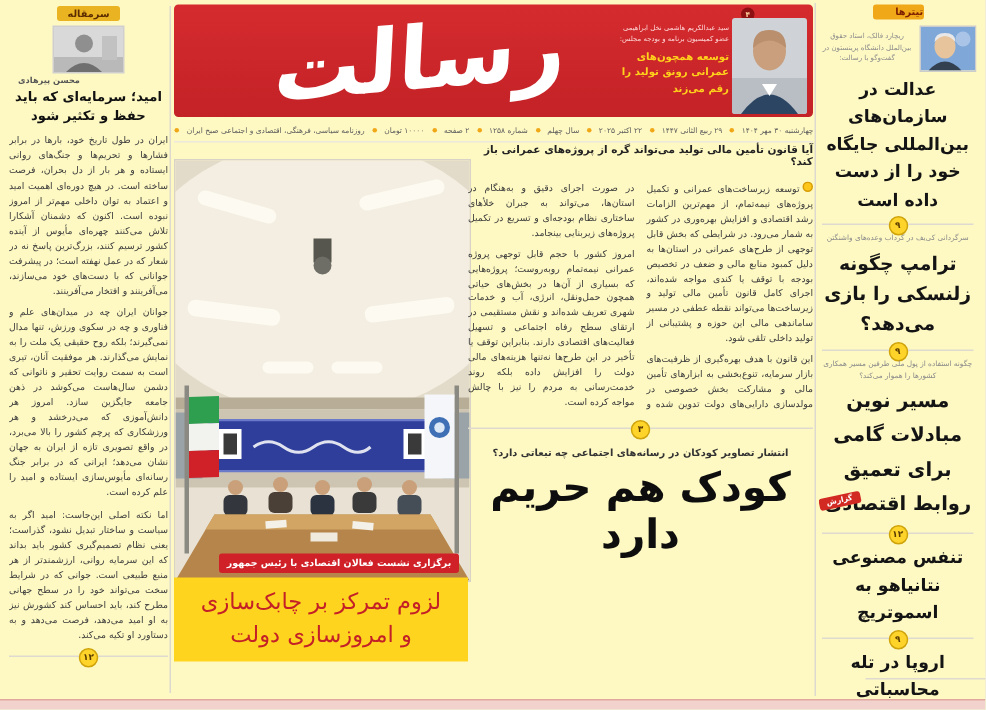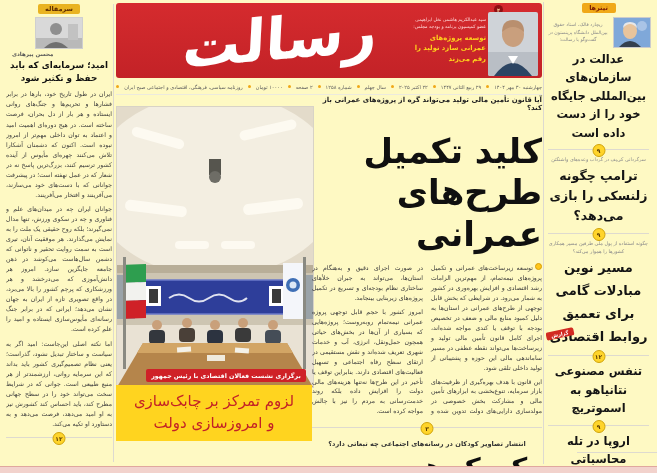--- a/index.html
+++ b/index.html
@@ -49,35 +49,35 @@
   #photo-kicker{left:146px;top:369px;width:160px;height:13px;background:#cf2127;color:#fff;
     font-size:6.3px;font-weight:bold;display:flex;align-items:center;justify-content:center;
     border-radius:2px;z-index:3;}
   #photo-head{left:116px;top:385px;width:196px;height:56px;background:#ffd41f;display:flex;
     align-items:center;justify-content:center;text-align:center;}
   #photo-head .t{font-size:15px;font-weight:400;color:#c32127;line-height:1.45;}
   #photo-pg{left:116px;top:452px;width:196px;}
 
   
   #main-art{left:312px;top:96px;width:230px;height:377px;}
-  .m-kicker{font-size:7px;font-weight:bold;color:#222;text-align:right;margin-bottom:19px;}
+  .m-kicker{font-size:7px;font-weight:bold;color:#222;text-align:right;margin-bottom:9px;}
   .m-title{font-size:34px;font-weight:900;color:#101010;text-align:right;line-height:1.22;letter-spacing:-0.5px;}
   .m-body{margin-top:8px;height:160px;overflow:hidden;column-count:2;column-gap:8px;
     font-size:6.2px;line-height:1.6;color:#3a3a3a;text-align:justify;}
   .m-body p{margin:0 0 4px 0;}
   .lead-dot{display:inline-block;width:5px;height:5px;border-radius:50%;background:#ffc61a;
     border:1px solid #d79d06;margin-left:2px;}
   .m-pg3{margin-top:4px;}
   .c-kicker{font-size:6.6px;font-weight:bold;color:#333;text-align:center;margin-top:12px;}
   .c-title{font-size:27px;font-weight:900;color:#0e0e0e;text-align:center;margin-top:4px;letter-spacing:-0.5px;}
 
   
   #rightcol{left:546px;top:2px;width:105px;height:468px;overflow:hidden;}
   .rc-badge{display:block;width:34px;margin:1px auto 4px auto;background:#f0a818;color:#7c1d00;
-    font-size:6.5px;font-weight:bold;text-align:center;padding:1px 0;border-radius:2px;}
+    font-size:6.5px;font-weight:bold;text-align:right;padding:1px 0;border-radius:2px;}
   .rc1-top{display:flex;gap:3px;align-items:center;margin:2px 0;}
   .rc1-photo{width:36px;height:29px;flex:0 0 auto;border:1px solid #ccc;}
   .rc1-kicker{font-size:4.7px;color:#8a8a8a;text-align:center;line-height:1.6;flex:1;}
   .rc-title{font-size:11.5px;font-weight:800;color:#141414;text-align:center;line-height:1.6;margin:2px 0;}
   .rc-kicker{font-size:4.9px;color:#8a8a8a;text-align:center;line-height:1.6;margin-top:4px;}
   .rc-div{margin:7px 2px 6px 2px;}
   .rc-rel{position:relative;}
   .ribbon{position:absolute;left:0;bottom:10px;background:#d22a22;color:#fff;font-size:5px;
     font-weight:bold;padding:1px 5px;border-radius:2px;transform:rotate(-12deg);}
 
@@ -121,21 +121,21 @@
       <rect width="50" height="64" fill="#cfd3d8"></rect>
       <rect y="40" width="50" height="24" fill="#b9bec5"></rect>
       <ellipse cx="25" cy="22" rx="11" ry="13" fill="#c99f7d"></ellipse>
       <path d="M14 20 q11 -10 22 0 q0 -12 -11 -12 q-11 0 -11 12 z" fill="#b98f6e"></path>
       <path d="M6 64 q19 -26 38 0 z" fill="#2c4563"></path>
       <path d="M20 44 l5 8 l5 -8 z" fill="#ffffff"></path>
     </svg>
     <div class="promo-text">
       <div class="promo-name">سید عبدالکریم هاشمی نخل ابراهیمی</div>
       <div class="promo-role">عضو کمیسیون برنامه و بودجه مجلس:</div>
-      <div class="promo-title">توسعه پروژه‌های عمرانی سازد تولید را رقم می‌زند</div>
+      <div class="promo-title">توسعه همچون‌های عمرانی رونق تولید را رقم می‌زند</div>
     </div>
   </div>
 
   <div id="dateline" class="abs">
     <span>چهارشنبه ۳۰ مهر ۱۴۰۴</span>
       <span class="dl-dot"></span>
     <span>۲۹ ربیع الثانی ۱۴۴۷</span>
       <span class="dl-dot"></span>
     <span>۲۲ اکتبر ۲۰۲۵</span>
       <span class="dl-dot"></span>
@@ -213,24 +213,20 @@
       <span>لزوم تمرکز بر چابک‌سازی</span><br>
       <span>و امروز‌سازی دولت</span>
     </div>
   </div>
   <div id="photo-pg" class="abs pgline">
     
   </div>
 
   <div id="main-art" class="abs">
     <div class="m-kicker">آیا قانون تأمین مالی تولید می‌تواند گره از پروژه‌های عمرانی باز کند؟</div>
-    <div class="m-title">
-      <span>کلید تکمیل</span><br>
-      <span>طرح‌های عمرانی</span>
-    </div>
     <div class="m-body">
       <p><span class="lead-dot"></span><span>توسعه زیرساخت‌های عمرانی و تکمیل پروژه‌های نیمه‌تمام، از مهم‌ترین الزامات رشد اقتصادی و افزایش بهره‌وری در کشور به شمار می‌رود. در شرایطی که بخش قابل توجهی از طرح‌های عمرانی در استان‌ها به دلیل کمبود منابع مالی و ضعف در تخصیص بودجه با توقف یا کندی مواجه شده‌اند، اجرای کامل قانون تأمین مالی تولید و زیرساخت‌ها می‌تواند نقطه عطفی در مسیر ساماندهی مالی این حوزه و پشتیبانی از تولید داخلی تلقی شود.</span></p>
       <p>این قانون با هدف بهره‌گیری از ظرفیت‌های بازار سرمایه، تنوع‌بخشی به ابزارهای تأمین مالی و مشارکت بخش خصوصی در مولدسازی دارایی‌های دولت تدوین شده و در صورت اجرای دقیق و به‌هنگام در استان‌ها، می‌تواند به جبران خلأهای ساختاری نظام بودجه‌ای و تسریع در تکمیل پروژه‌های زیربنایی بینجامد.</p>
       <p>امروز کشور با حجم قابل توجهی پروژه عمرانی نیمه‌تمام روبه‌روست؛ پروژه‌هایی که بسیاری از آن‌ها در بخش‌های حیاتی همچون حمل‌ونقل، انرژی، آب و خدمات شهری تعریف شده‌اند و نقش مستقیمی در ارتقای سطح رفاه اجتماعی و تسهیل فعالیت‌های اقتصادی دارند. بنابراین توقف یا تأخیر در این طرح‌ها نه‌تنها هزینه‌های مالی دولت را افزایش داده بلکه روند خدمت‌رسانی به مردم را نیز با چالش مواجه کرده است.</p>
 
     </div>
     <div class="pgline m-pg3">
       <span class="pgcircle">۳</span>
     </div>
     <div class="c-kicker">انتشار تصاویر کودکان در رسانه‌های اجتماعی چه تبعاتی دارد؟</div>

